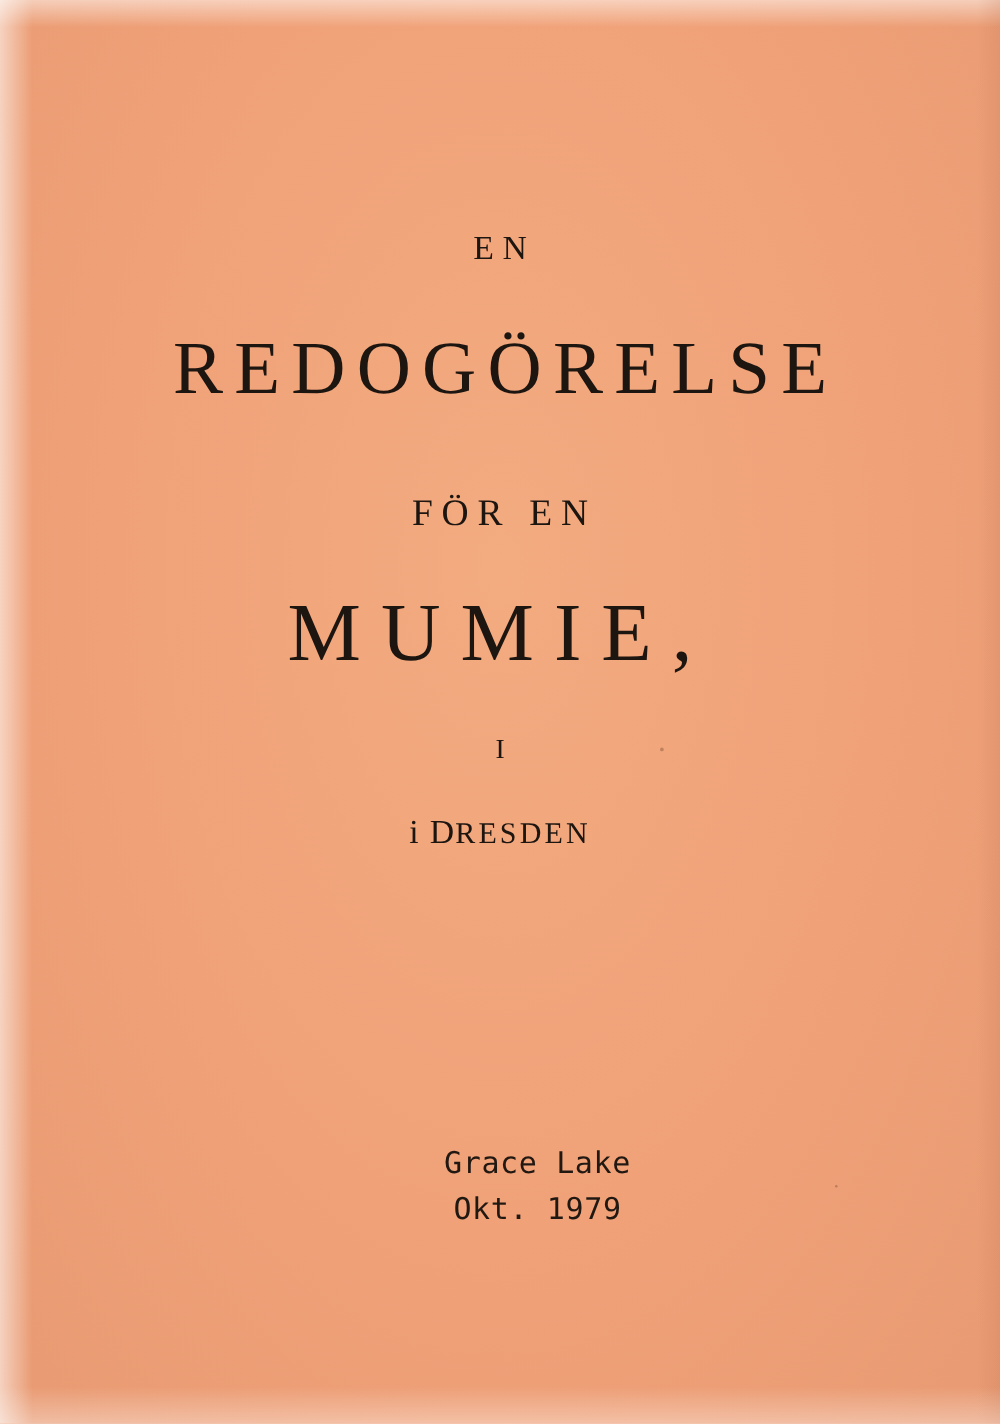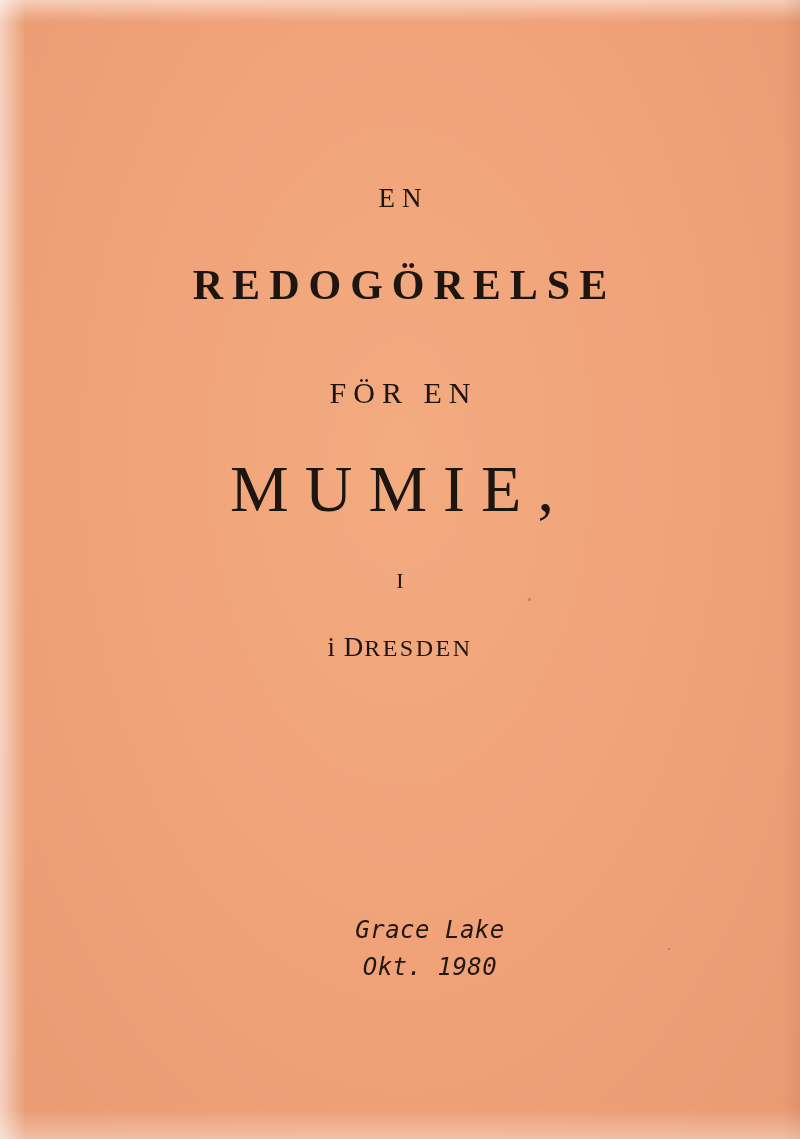--- a/index.html
+++ b/index.html
@@ -62,23 +62,23 @@
   .line-en {
     font-size: 27px;
     letter-spacing: 7px;
     font-weight: 400;
     line-height: 1;
     margin: 0 0 52px 0;
     padding-left: 7px;
   }
 
   .line-main {
-    font-size: 42px;
+    font-size: 60px;
     letter-spacing: 9px;
-    font-weight: 700;
+    font-weight: 400;
     line-height: 1;
     margin: 0 0 72px 0;
     padding-left: 9px;
   }
 
   .line-foren {
     font-size: 30px;
     letter-spacing: 7px;
     font-weight: 400;
     line-height: 1;
@@ -132,21 +132,20 @@
     top: 912px;
     text-align: center;
     color: #211812;
     font-family: "DejaVu Sans Mono", monospace;
   }
   .imprint-line {
     font-size: 24px;
     letter-spacing: 0.5px;
     line-height: 1.55;
     padding-left: 60px;
-    font-style: italic;
   }
 
   .speck {
     position: absolute;
     width: 3px;
     height: 3px;
     border-radius: 50%;
     background: rgba(90,55,35,0.33);
     pointer-events: none;
   }
@@ -168,16 +167,16 @@
     <div class="line-en">EN</div>
     <div class="line-main">REDOGÖRELSE</div>
     <div class="line-foren">FÖR EN</div>
     <div class="line-mumie">MUMIE,</div>
     <div class="line-numeral">I</div>
     <div class="line-sub2"><span>i </span><span class="cap">D</span><span class="smallcaps">RESDEN</span></div>
   </div>
 
   <div class="imprint">
     <div class="imprint-line">Grace Lake</div>
-    <div class="imprint-line">Okt. 1980</div>
+    <div class="imprint-line">Okt. 1979</div>
   </div>
 
 </div>
 
 </body></html>

